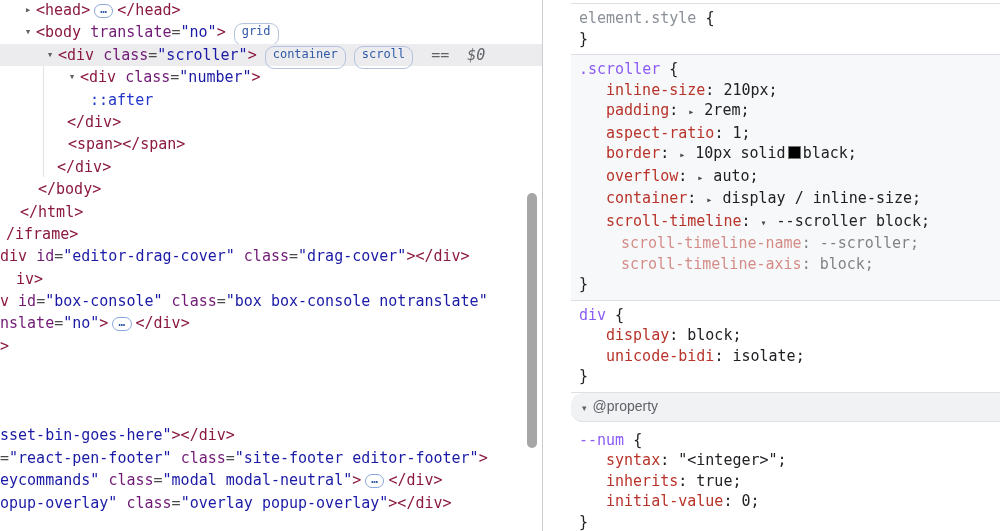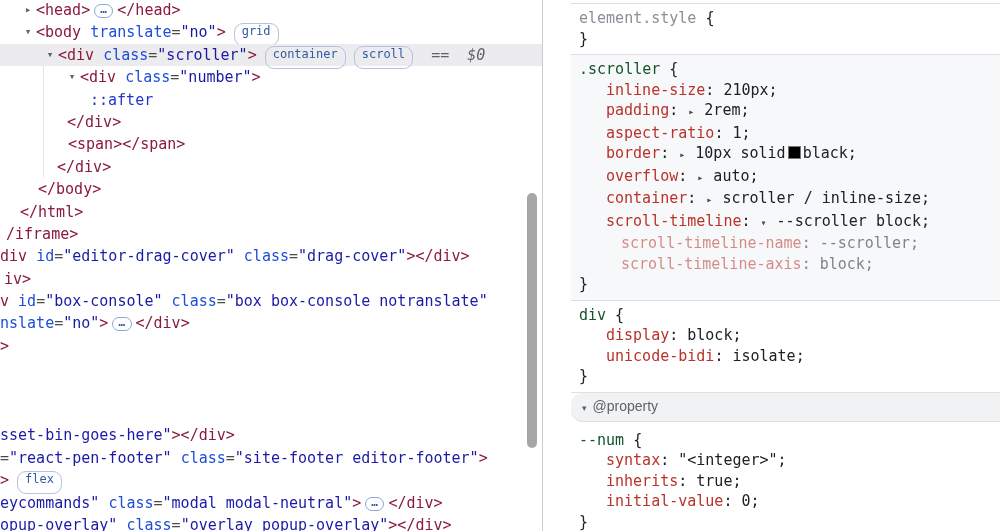--- a/index.html
+++ b/index.html
@@ -9,41 +9,41 @@
   .left-panel{position:absolute;left:0;top:0;width:542px;height:531px;overflow:hidden;background:#fff;}
   .dom-tree{position:absolute;top:-1px;left:0;}
   .row{height:22.4px;line-height:22.4px;white-space:pre;position:relative;width:526px;
        font-size:15px;color:#202124;}
   .row.selected{background:#ececee;}
   .tree-arrow{position:absolute;top:0;width:14px;text-align:center;color:#5f6368;font-size:11px;cursor:pointer;}
   .indent-guide{position:absolute;left:43px;top:66px;width:1px;height:111px;background:#e2e2e2;}
   .v-scrollbar{position:absolute;left:527px;top:193px;width:10px;height:255px;background:#a6a6a6;border-radius:5px;}
   .divider{position:absolute;left:542px;top:0;width:1px;height:531px;background:#c9cdd1;}
   
-  .c-tag{color:#8b1a3e}.c-attr{color:#1d4ed8}.c-val{color:#1a1aa6}.c-pseudo{color:#2136c9}
+  .c-tag{color:#8b1a3e}.c-attr{color:#701a75}.c-val{color:#1a1aa6}.c-pseudo{color:#2136c9}
   .c-plain{color:#202124}.c-eq{color:#4a4a4a}.c-gray{color:#5f6368}
   .c-dollar{color:#5f6368;font-style:italic}
   
   .badge{display:inline-block;margin-left:8px;padding:0 7px;border:1px solid #b4c3e0;border-radius:9px;
          color:#3059a8;font-size:12px;line-height:14px;height:23px;box-sizing:border-box;vertical-align:2px;cursor:pointer;}
   .ellipsis-pill{display:inline-block;margin:0 4px;padding:0 5px;border:1.5px solid #8aa7d7;border-radius:8px;
          color:#3059a8;font-weight:bold;font-size:11px;line-height:9px;height:12px;box-sizing:content-box;
          vertical-align:2px;letter-spacing:.5px;cursor:pointer;}
   
   .right-panel{position:absolute;left:543px;top:0;width:457px;height:531px;background:#fff;padding-top:3px;box-sizing:border-box;margin-left:28px;}
   .rsec{border-bottom:1px solid #dcdfe3;padding:4px 0 5px 8px;font-size:15px;}
   .rsec.first{border-top:1px solid #dcdfe3;}
   .rsec.tint{background:#f7f8f9;}
   .rsec.italic{}
   .rsec.pad-extra{padding-top:8px;}
   .rline{line-height:20.5px;white-space:pre;}
   .rline.ind1{padding-left:27px;}
   .rline.ind2{padding-left:42px;}
   .rline.faded{opacity:.55;}
-  .c-sel{color:#14532d}.c-graysel{color:#8a8f98}.c-prop{color:#b8332a}.c-rval{color:#202124}
+  .c-sel{color:#8b5cf6}.c-graysel{color:#8a8f98}.c-prop{color:#b8332a}.c-rval{color:#202124}
   .tri{display:inline-block;font-size:10px;color:#4a4a4a;margin:0 1px;cursor:pointer;}
   .swatch{display:inline-block;width:11px;height:11px;background:#000;border:1px solid #767676;
           margin:0 2px 0 2px;vertical-align:-1px;cursor:pointer;}
   .rhead{background:#f0f2f4;color:#5f6368;padding:4px 0 4px 10px;border-bottom:1px solid #dcdfe3;
          font-family:"Liberation Sans",sans-serif;font-size:14px;line-height:18px;cursor:pointer;border-radius:12px;}
   .rhead .tri{font-size:9px;margin-right:6px;color:#5f6368;}
 </style>
 </head>
 <body>
 
@@ -56,49 +56,48 @@
         <div class="row selected" style="padding-left: 58px;"><span class="tree-arrow" style="left: 43px;">▾</span><span class="c-tag">&lt;div</span><span class="c-plain"> </span><span class="c-attr">class</span><span class="c-eq">=</span><span class="c-val">"scroller"</span><span class="c-tag">&gt;</span><span class="badge">container</span><span class="badge">scroll</span><span class="c-gray">  ==  </span><span class="c-dollar">$0</span></div>
         <div class="row" style="padding-left: 80px;"><span class="tree-arrow" style="left: 65px;">▾</span><span class="c-tag">&lt;div</span><span class="c-plain"> </span><span class="c-attr">class</span><span class="c-eq">=</span><span class="c-val">"number"</span><span class="c-tag">&gt;</span></div>
         <div class="row" style="padding-left: 90px;"><span class="c-pseudo">::after</span></div>
         <div class="row" style="padding-left: 67px;"><span class="c-tag">&lt;/div&gt;</span></div>
         <div class="row" style="padding-left: 68px;"><span class="c-tag">&lt;span&gt;&lt;/span&gt;</span></div>
         <div class="row" style="padding-left: 57px;"><span class="c-tag">&lt;/div&gt;</span></div>
         <div class="row" style="padding-left: 38px;"><span class="c-tag">&lt;/body&gt;</span></div>
         <div class="row" style="padding-left: 20px;"><span class="c-tag">&lt;/html&gt;</span></div>
         <div class="row" style="padding-left: 6px;"><span class="c-tag">/iframe&gt;</span></div>
         <div class="row" style="padding-left: 0px;"><span class="c-tag">div</span><span class="c-plain"> </span><span class="c-attr">id</span><span class="c-eq">=</span><span class="c-val">"editor-drag-cover"</span><span class="c-plain"> </span><span class="c-attr">class</span><span class="c-eq">=</span><span class="c-val">"drag-cover"</span><span class="c-tag">&gt;&lt;/div&gt;</span></div>
-        <div class="row" style="padding-left: 4px;"><span class="c-tag">iv&gt;</span></div>
+        <div class="row" style="padding-left: 16px;"><span class="c-tag">iv&gt;</span></div>
         <div class="row" style="padding-left: 0px;"><span class="c-tag">v</span><span class="c-plain"> </span><span class="c-attr">id</span><span class="c-eq">=</span><span class="c-val">"box-console"</span><span class="c-plain"> </span><span class="c-attr">class</span><span class="c-eq">=</span><span class="c-val">"box box-console notranslate"</span></div>
         <div class="row" style="padding-left: 0px;"><span class="c-attr">nslate</span><span class="c-eq">=</span><span class="c-val">"no"</span><span class="c-tag">&gt;</span><span class="ellipsis-pill">…</span><span class="c-tag">&lt;/div&gt;</span></div>
         <div class="row" style="padding-left: 0px;"><span class="c-tag">&gt;</span></div>
         <div class="row"></div>
         <div class="row"></div>
         <div class="row"></div>
         <div class="row" style="padding-left: 0px;"><span class="c-val">sset-bin-goes-here"</span><span class="c-tag">&gt;&lt;/div&gt;</span></div>
         <div class="row" style="padding-left: 0px;"><span class="c-eq">=</span><span class="c-val">"react-pen-footer"</span><span class="c-plain"> </span><span class="c-attr">class</span><span class="c-eq">=</span><span class="c-val">"site-footer editor-footer"</span><span class="c-tag">&gt;</span></div>
-        <div class="row" style="padding-left: 0px;"><span class="c-tag">&gt;</span><span class="badge">flex</span></div>
         <div class="row" style="padding-left: 0px;"><span class="c-val">eycommands"</span><span class="c-plain"> </span><span class="c-attr">class</span><span class="c-eq">=</span><span class="c-val">"modal modal-neutral"</span><span class="c-tag">&gt;</span><span class="ellipsis-pill">…</span><span class="c-tag">&lt;/div&gt;</span></div>
         <div class="row" style="padding-left: 0px;"><span class="c-val">opup-overlay"</span><span class="c-plain"> </span><span class="c-attr">class</span><span class="c-eq">=</span><span class="c-val">"overlay popup-overlay"</span><span class="c-tag">&gt;&lt;/div&gt;</span></div>
       </div>
     <div class="v-scrollbar"></div>
   </div>
   <div class="divider"></div>
   <div class="right-panel" id="styles-pane">
       <div class="rsec first">
         <div class="rline"><span class="c-graysel">element.style</span><span class="c-plain"> {</span></div>
         <div class="rline"><span class="c-plain">}</span></div>
       </div>
       <div class="rsec tint">
         <div class="rline"><span class="c-sel">.scroller</span><span class="c-plain"> {</span></div>
         <div class="rline ind1"><span class="c-prop">inline-size</span><span class="c-plain">: </span><span class="c-rval">210px;</span></div>
         <div class="rline ind1"><span class="c-prop">padding</span><span class="c-plain">: </span><span class="tri">▸</span><span class="c-rval"> 2rem;</span></div>
         <div class="rline ind1"><span class="c-prop">aspect-ratio</span><span class="c-plain">: </span><span class="c-rval">1;</span></div>
         <div class="rline ind1"><span class="c-prop">border</span><span class="c-plain">: </span><span class="tri">▸</span><span class="c-rval"> 10px solid</span><span class="swatch" style="background: rgb(0, 0, 0);"></span><span class="c-rval">black;</span></div>
         <div class="rline ind1"><span class="c-prop">overflow</span><span class="c-plain">: </span><span class="tri">▸</span><span class="c-rval"> auto;</span></div>
-        <div class="rline ind1"><span class="c-prop">container</span><span class="c-plain">: </span><span class="tri">▸</span><span class="c-rval"> scroller / inline-size;</span></div>
+        <div class="rline ind1"><span class="c-prop">container</span><span class="c-plain">: </span><span class="tri">▸</span><span class="c-rval"> display / inline-size;</span></div>
         <div class="rline ind1"><span class="c-prop">scroll-timeline</span><span class="c-plain">: </span><span class="tri">▾</span><span class="c-rval"> --scroller block;</span></div>
         <div class="rline ind2 faded"><span class="c-prop">scroll-timeline-name</span><span class="c-plain">: </span><span class="c-rval">--scroller;</span></div>
         <div class="rline ind2 faded"><span class="c-prop">scroll-timeline-axis</span><span class="c-plain">: </span><span class="c-rval">block;</span></div>
         <div class="rline"><span class="c-plain">}</span></div>
       </div>
       <div class="rsec italic">
         <div class="rline"><span class="c-sel">div</span><span class="c-plain"> {</span></div>
         <div class="rline ind1"><span class="c-prop">display</span><span class="c-plain">: </span><span class="c-rval">block;</span></div>
         <div class="rline ind1"><span class="c-prop">unicode-bidi</span><span class="c-plain">: </span><span class="c-rval">isolate;</span></div>
         <div class="rline"><span class="c-plain">}</span></div>

